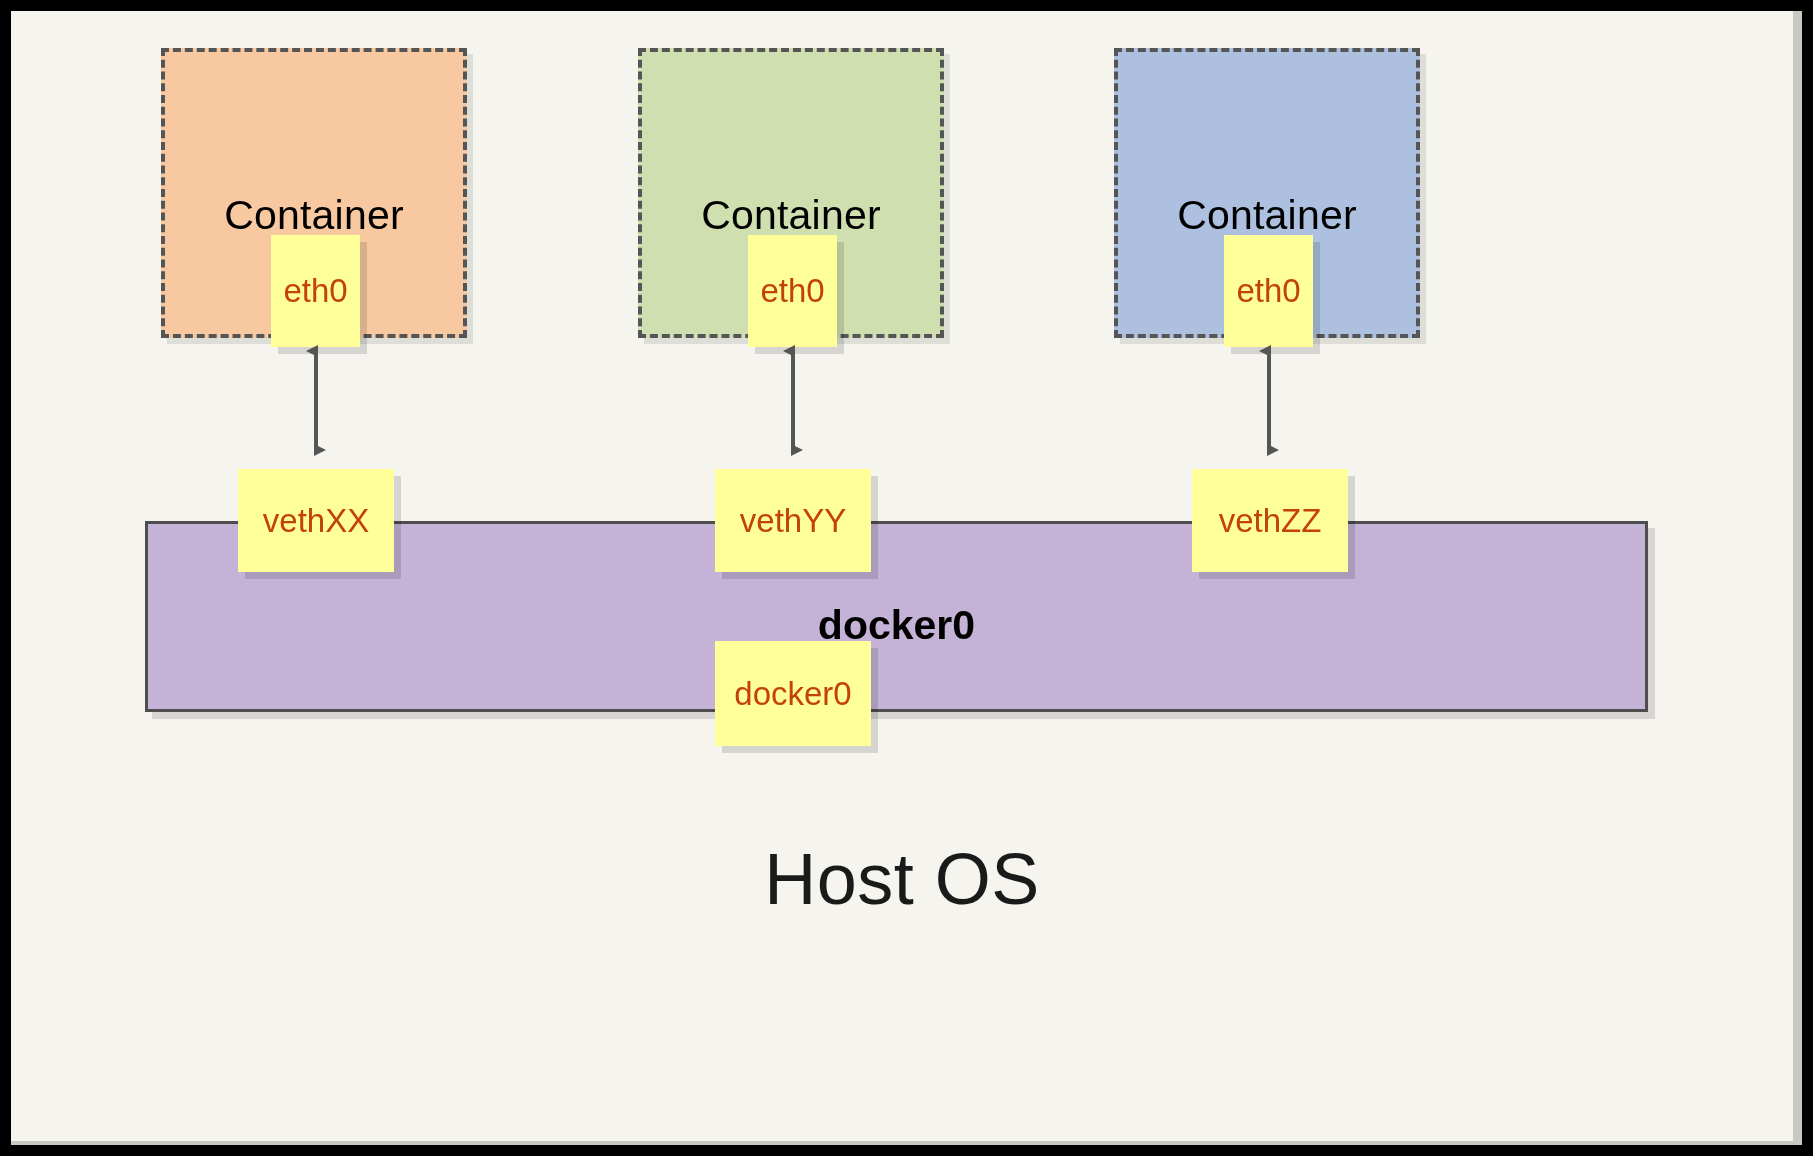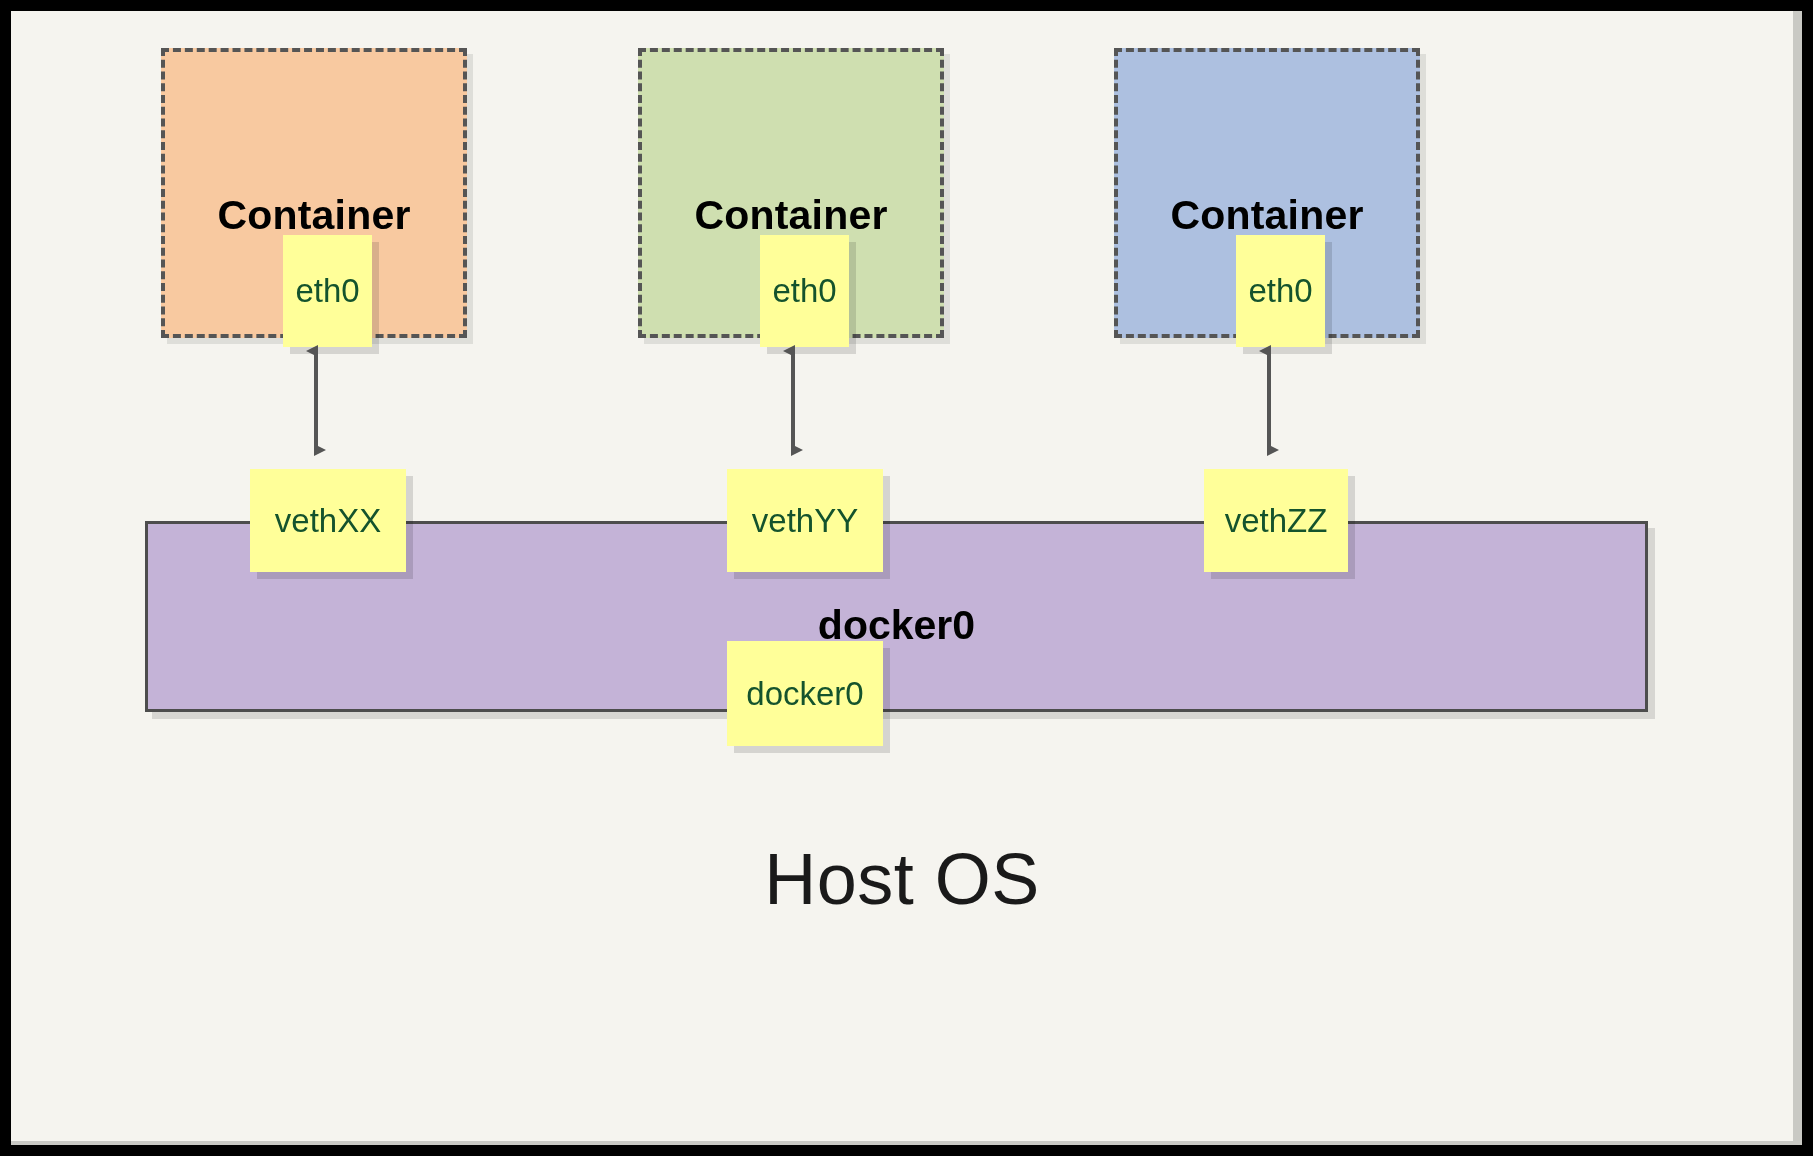--- a/index.html
+++ b/index.html
@@ -17,30 +17,30 @@
   .node{position:absolute;box-sizing:border-box;}
 
   
   .container-box{
     border:4px dashed #555555;
     display:flex;justify-content:center;
     box-shadow:6px 6px 0 0 rgba(0,0,0,0.09);
   }
   .container-title{
     position:absolute;left:0;right:0;top:140px;
-    text-align:center;font-weight:bold;font-size:41px;color:#000;
+    text-align:center;font-weight:normal;font-size:41px;color:#000;
     letter-spacing:0.2px;
   }
 
   
   .ybox{
     background:#ffff99;
     box-shadow:7px 7px 0 0 rgba(0,0,0,0.13);
     display:flex;align-items:center;justify-content:center;
-    font-size:33px;color:#14532d;margin-left:12px;
+    font-size:33px;color:#c2410c;
   }
 
   
   #bridge{
     background:#c4b3d7;border:3px solid #4d4d4d;
     box-shadow:7px 7px 0 0 rgba(0,0,0,0.12);
   }
   #bridge-title{
     position:absolute;left:0;right:0;top:0;
     text-align:center;font-weight:bold;font-size:41px;color:#000;
@@ -120,21 +120,21 @@
     </div>
 
     <div class="node ybox" style="left:227px;top:458px;width:156px;height:103px;">
       <span>vethXX</span>
     </div>
 
     <div class="node ybox" style="left:704px;top:458px;width:156px;height:103px;">
       <span>vethYY</span>
     </div>
 
-    <div class="node ybox" style="left:1181px;top:458px;width:144px;height:103px;">
+    <div class="node ybox" style="left:1181px;top:458px;width:156px;height:103px;">
       <span>vethZZ</span>
     </div>
 
     <div class="node ybox" style="left:704px;top:630px;width:156px;height:105px;">
       <span>docker0</span>
     </div>
 
 
     <div id="host-os" style="top:815px;">Host OS</div>
 

